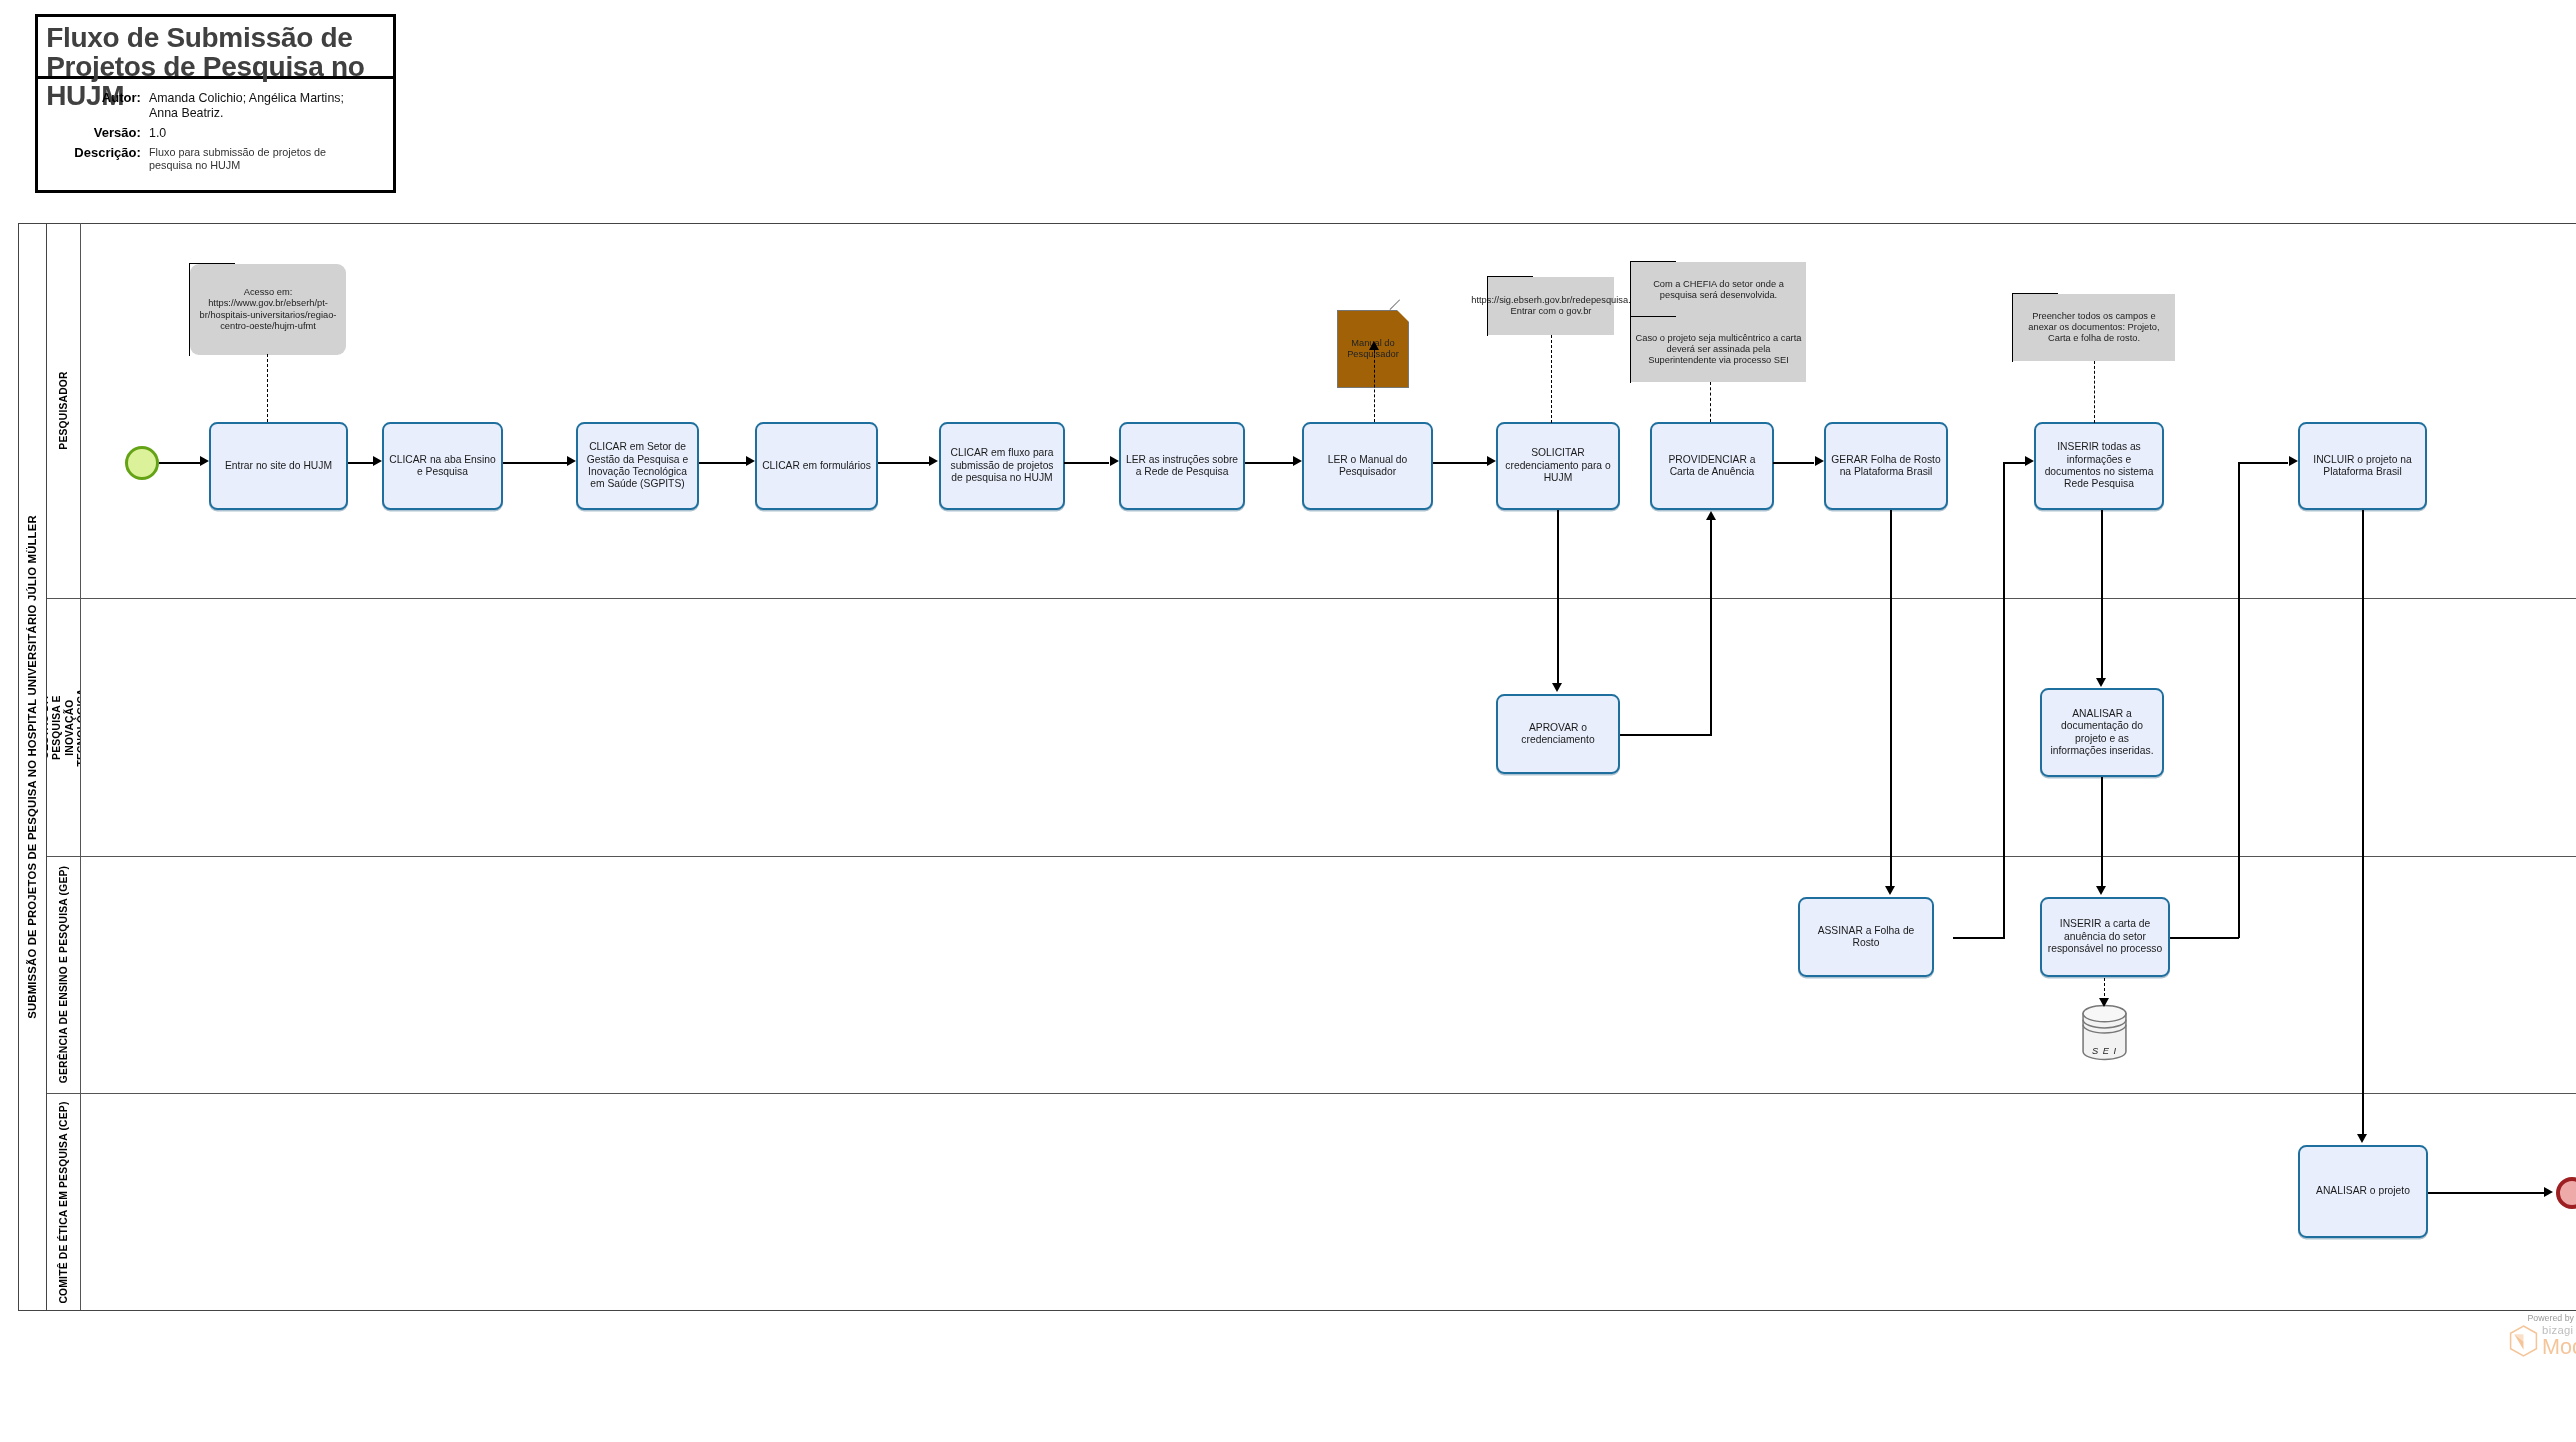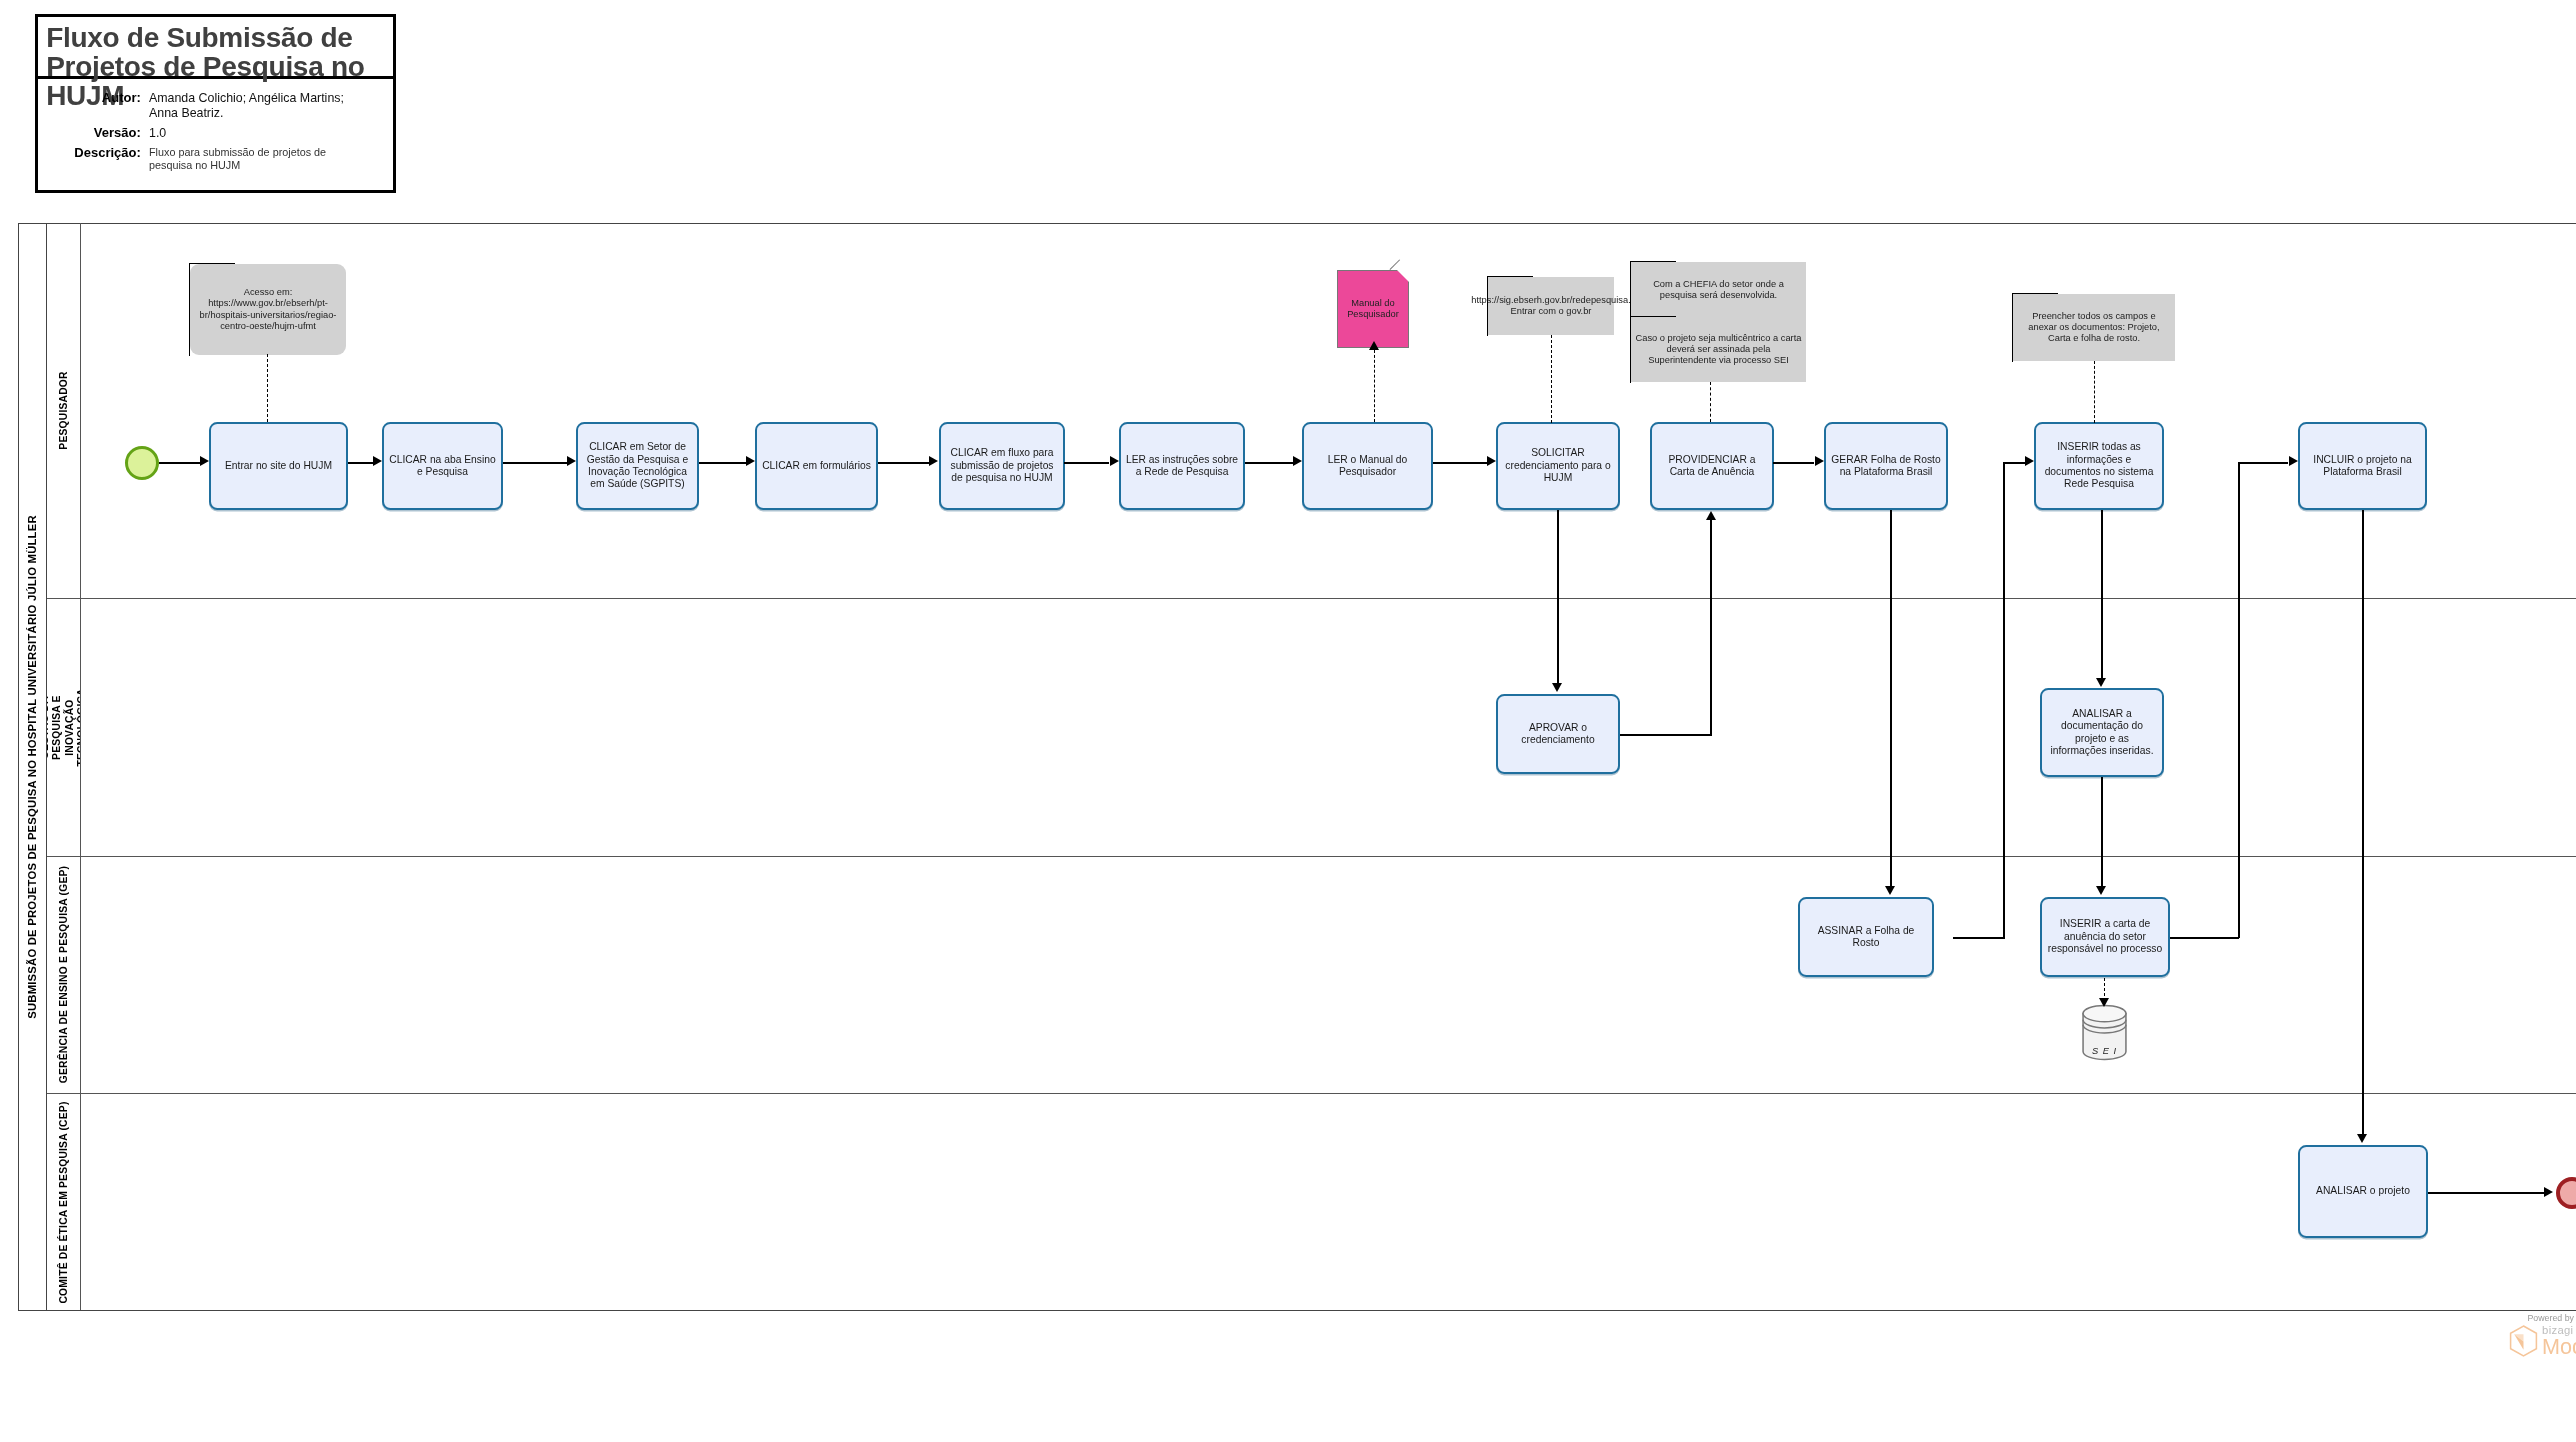--- a/index.html
+++ b/index.html
@@ -36,23 +36,23 @@
   .event.start{background:#dcf29a;border:3.1px solid #64a316;}
   .event.end{background:#eeaaa8;border:4.6px solid #9d1f22;}
 
   .note{position:absolute;background:#d2d2d2;box-sizing:border-box;
         display:flex;align-items:center;justify-content:center;text-align:center;
         font-size:9.3px;line-height:11.3px;color:#222;padding:3.1px 4.1px;}
   .note::before{content:"";position:absolute;left:-1px;top:-1px;width:1px;height:calc(100% + 2.1px);background:#000;}
   .note::after{content:"";position:absolute;left:-1px;top:-1px;width:46px;height:1px;background:#000;
                box-shadow:0 calc(100% + 1px) 0 0 #000;}
 
-  .dataobj{position:absolute;background:#ec4899;border:1.5px solid #777;box-sizing:border-box;
+  .dataobj{position:absolute;background:#a16207;border:1.5px solid #777;box-sizing:border-box;
            display:flex;align-items:center;justify-content:center;text-align:center;
-           font-size:9.3px;line-height:11.3px;color:#222;padding:2.1px;}
+           font-size:9.3px;line-height:11.3px;color:#222;padding:2.1px;margin-top:40px;}
   .dataobj .fold{position:absolute;right:-1.5px;top:-1.5px;width:0;height:0;
            border-left:13.4px solid transparent;border-top:13.4px solid #fff;}
   .dataobj .foldline{position:absolute;right:-1.5px;top:-1.5px;width:14px;height:14px;border-left:1.5px solid #777;
            transform:rotate(45deg);transform-origin:100% 0;}
 
   .datastore{position:absolute;font-style:italic;}
   .datastore .ds-label{position:absolute;width:100%;text-align:center;bottom:5.2px;font-size:9.3px;color:#222;letter-spacing:1px;}
 
   
   .ln{position:absolute;background:#000;}

